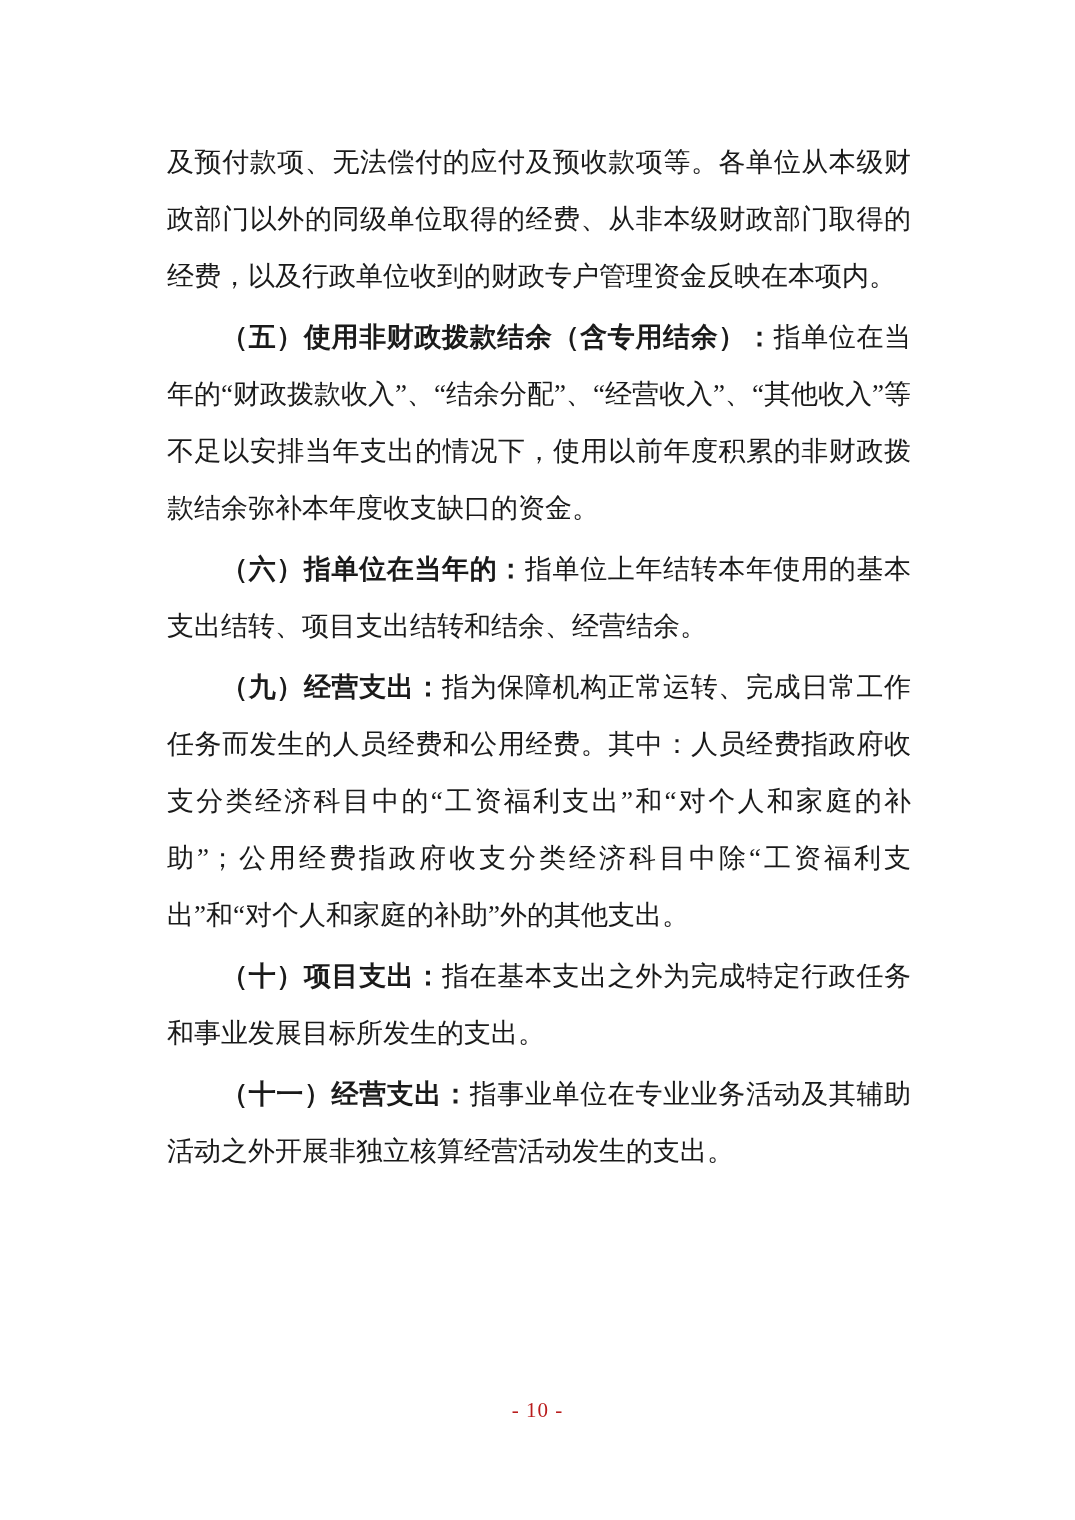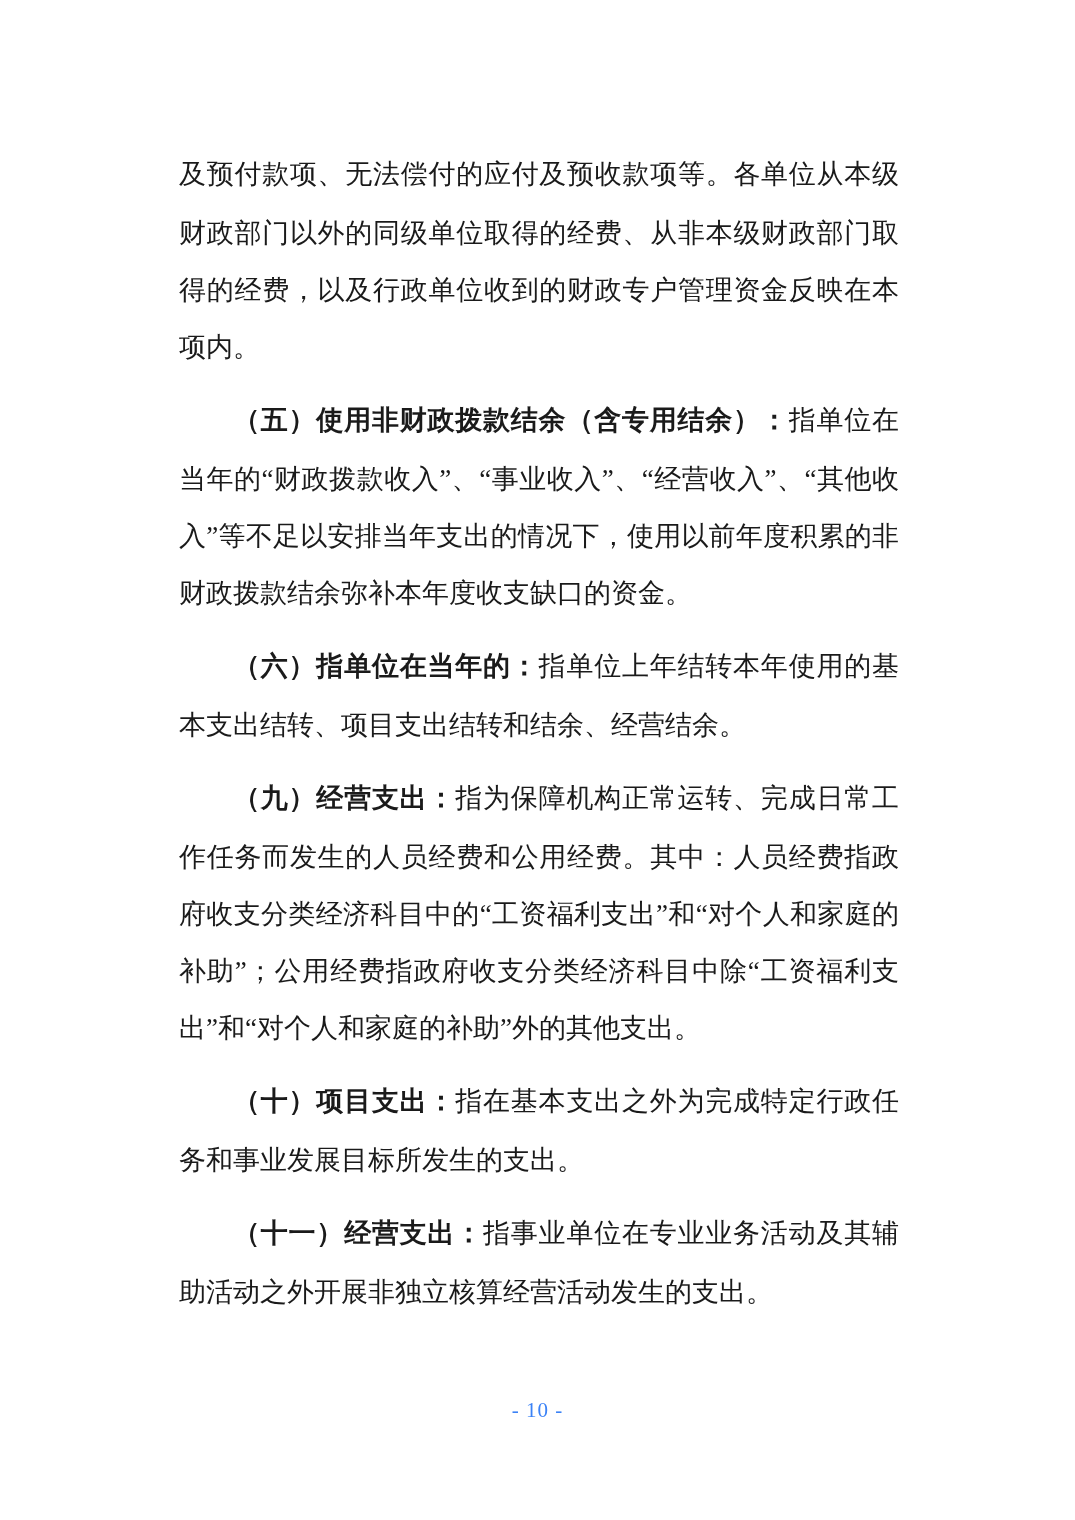--- a/index.html
+++ b/index.html
@@ -15,54 +15,53 @@
     position: relative;
     overflow: hidden;
   }
   .page-content {
     position: absolute;
     left: 163px;
     top: 130px;
     width: 752px;
   }
   p.para {
-    margin: 16px;
+    margin: 4px;
     padding: 0;
     font-size: 27px;
     line-height: 57px;
     text-align: justify;
     text-indent: 54px;
     word-break: break-all;
   }
   p.para.continuation {
     text-indent: 0;
   }
   .lead {
     font-weight: bold;
-    font-family: Liberation Mono, monospace;
   }
   .page-footer {
     position: absolute;
     top: 1398px;
     left: 0;
     width: 100%;
     text-align: center;
     font-size: 21px;
     letter-spacing: 1px;
-    color: #3b82f6;
+    color: #b91c1c;
   }
 </style>
 </head>
 <body>
 
 <div class="page-content">
 
   <p class="para continuation"><span class="lead"></span><span>及预付款项、无法偿付的应付及预收款项等。各单位从本级财政部门以外的同级单位取得的经费、从非本级财政部门取得的经费，以及行政单位收到的财政专户管理资金反映在本项内。</span></p>
 
-  <p class="para"><span class="lead">（五）使用非财政拨款结余（含专用结余）：</span><span>指单位在当年的“财政拨款收入”、“事业收入”、“经营收入”、“其他收入”等不足以安排当年支出的情况下，使用以前年度积累的非财政拨款结余弥补本年度收支缺口的资金。</span></p>
+  <p class="para"><span class="lead">（五）使用非财政拨款结余（含专用结余）：</span><span>指单位在当年的“财政拨款收入”、“结余分配”、“经营收入”、“其他收入”等不足以安排当年支出的情况下，使用以前年度积累的非财政拨款结余弥补本年度收支缺口的资金。</span></p>
 
   <p class="para"><span class="lead">（六）指单位在当年的：</span><span>指单位上年结转本年使用的基本支出结转、项目支出结转和结余、经营结余。</span></p>
 
 
 
   <p class="para"><span class="lead">（九）经营支出：</span><span>指为保障机构正常运转、完成日常工作任务而发生的人员经费和公用经费。其中：人员经费指政府收支分类经济科目中的“工资福利支出”和“对个人和家庭的补助”；公用经费指政府收支分类经济科目中除“工资福利支出”和“对个人和家庭的补助”外的其他支出。</span></p>
 
   <p class="para"><span class="lead">（十）项目支出：</span><span>指在基本支出之外为完成特定行政任务和事业发展目标所发生的支出。</span></p>
 
   <p class="para"><span class="lead">（十一）经营支出：</span><span>指事业单位在专业业务活动及其辅助活动之外开展非独立核算经营活动发生的支出。</span></p>

